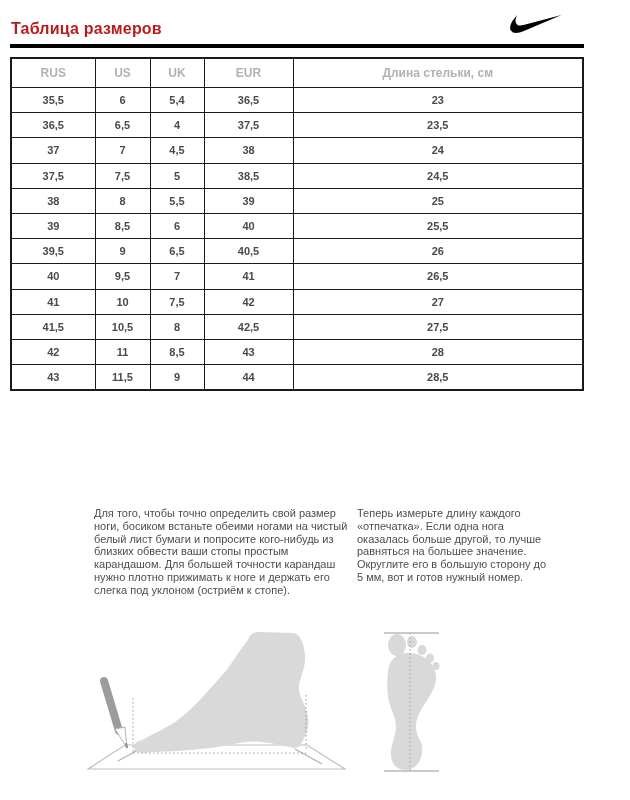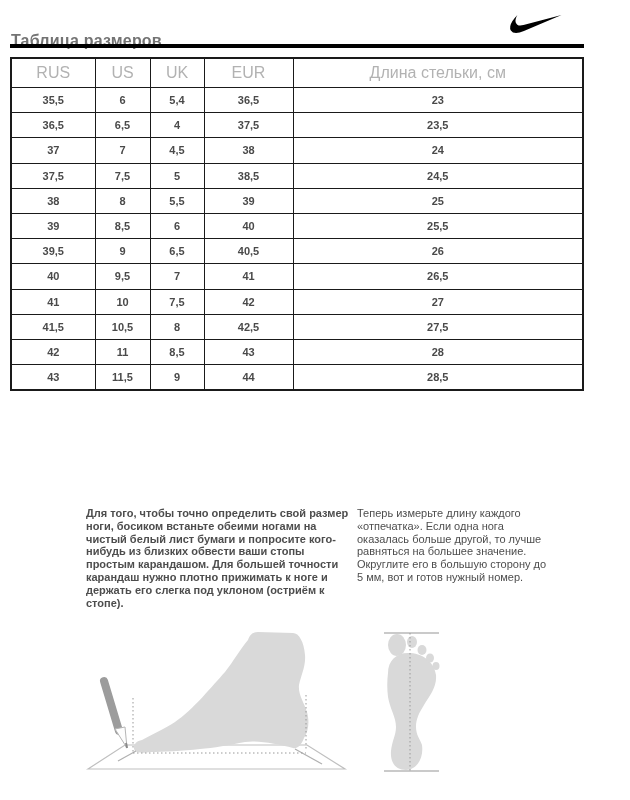--- a/index.html
+++ b/index.html
@@ -1,33 +1,33 @@
 <!DOCTYPE html>
 <html><head>
 <meta charset="utf-8">
 <style>
   html,body{margin:0;padding:0;background:#fff;}
   #page{position:relative;width:630px;height:800px;background:#ffffff;
         font-family:"Liberation Sans","DejaVu Sans",sans-serif;overflow:hidden;}
-  .page-title{position:absolute;left:11px;top:32px;font-size:16px;font-weight:700;
-              color:#737373;letter-spacing:.2px;}
+  .page-title{position:absolute;left:11px;top:20px;font-size:16px;font-weight:700;
+              color:#b91c1c;letter-spacing:.2px;}
   .brand{position:absolute;left:505px;top:12px;width:62px;height:24px;}
   .rule{position:absolute;left:10px;top:44px;width:574px;height:4px;background:#000000;}
   table.size-table{position:absolute;left:10px;top:57px;width:574px;
                    border-collapse:collapse;table-layout:fixed;}
   table.size-table{border:2px solid #1a1a1a;}
   table.size-table th,table.size-table td{border:1px solid #1a1a1a;text-align:center;
                    padding:0;vertical-align:middle;}
-  table.size-table th{height:28px;font-size:16px;font-weight:400;color:#b2b2b2;}
+  table.size-table th{height:28px;font-size:12px;font-weight:700;color:#b2b2b2;}
   table.size-table td{height:24.2px;font-size:11px;font-weight:700;color:#4a4a4a;}
   .col-rus{width:84px;}.col-us{width:55px;}.col-uk{width:54px;}.col-eur{width:89px;}
   .section-heading{position:absolute;left:66px;top:484px;font-size:15px;font-weight:700;
                    color:#333333;}
   .para{position:absolute;top:507px;font-size:11px;line-height:12.8px;color:#4d4d4d;}
-  .para-left{left:86px;width:264px;font-weight:bold;}
+  .para-left{left:94px;width:264px;}
   .para-right{left:357px;width:196px;}
   .illu-left{position:absolute;left:78px;top:620px;}
   .illu-right{position:absolute;left:366px;top:623px;}
 </style>
 </head>
 <body>
 
 <div id="page">
 
   <div class="page-title">Таблица размеров</div>

